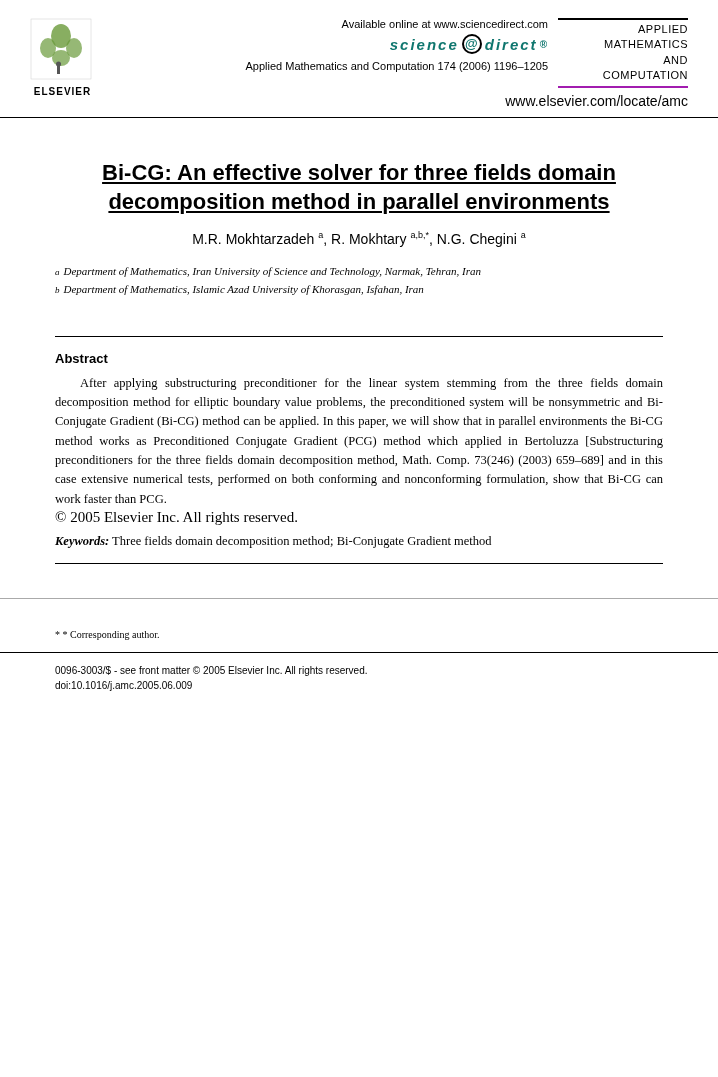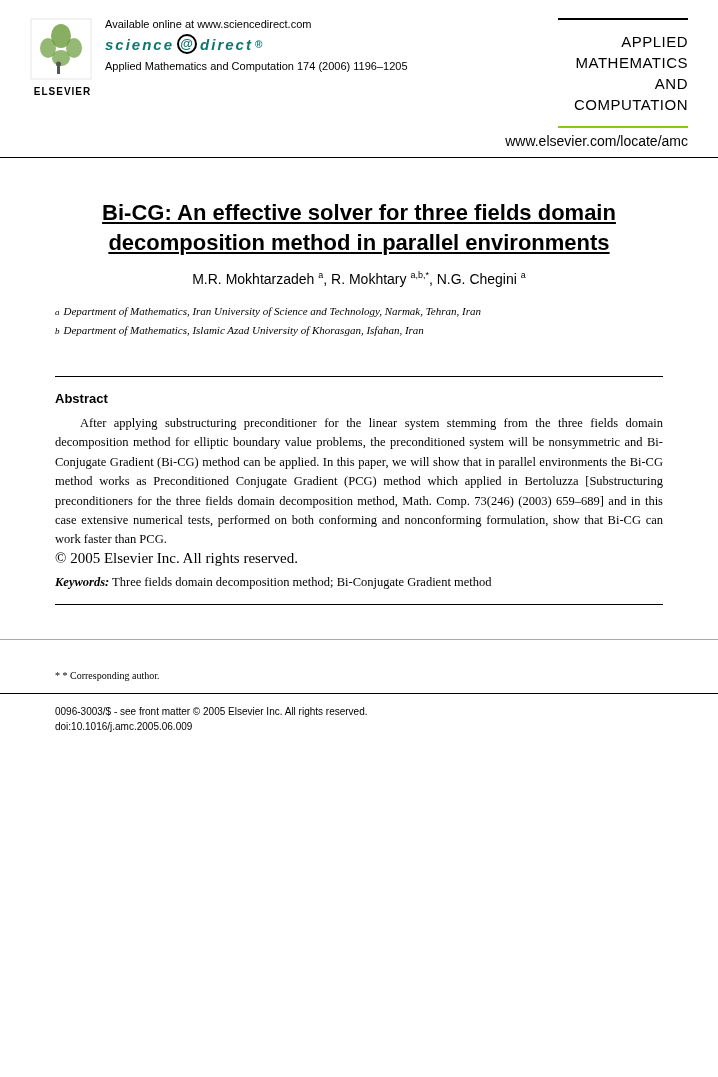--- a/index.html
+++ b/index.html
@@ -24,21 +24,21 @@
       flex-direction: row;
       align-items: flex-start;
       padding: 18px 30px 8px 30px;
       border-bottom: 1px solid #000;
       gap: 10px;
     }
     .header-center {
       flex: 1;
       display: flex;
       flex-direction: column;
-      align-items: flex-start;
+      align-items: flex-end;
       gap: 2px;
     }
     .available-online {
       font-size: 11px;
       font-family: Arial, sans-serif;
       margin-bottom: 2px;
     }
     .sciencedirect-logo {
       font-size: 16px;
       font-family: Arial, sans-serif;
@@ -70,27 +70,27 @@
     }
     .header-right {
       width: 130px;
       flex-shrink: 0;
       display: flex;
       flex-direction: column;
       align-items: flex-end;
       gap: 2px;
     }
     .journal-abbr {
-      font-size: 15px;
+      font-size: 11px;
       font-family: Arial, sans-serif;
       text-align: right;
       line-height: 1.4;
       border-top: 2px solid #000;
-      border-bottom: 2px solid #84cc16;
-      padding: 11px 0;
+      border-bottom: 2px solid #a21caf;
+      padding: 2px 0;
       width: 100%;
       letter-spacing: 0.5px;
     }
     .journal-url {
       font-size: 14px;
       font-family: Arial, sans-serif;
       text-align: right;
       margin-top: 3px;
     }
     

